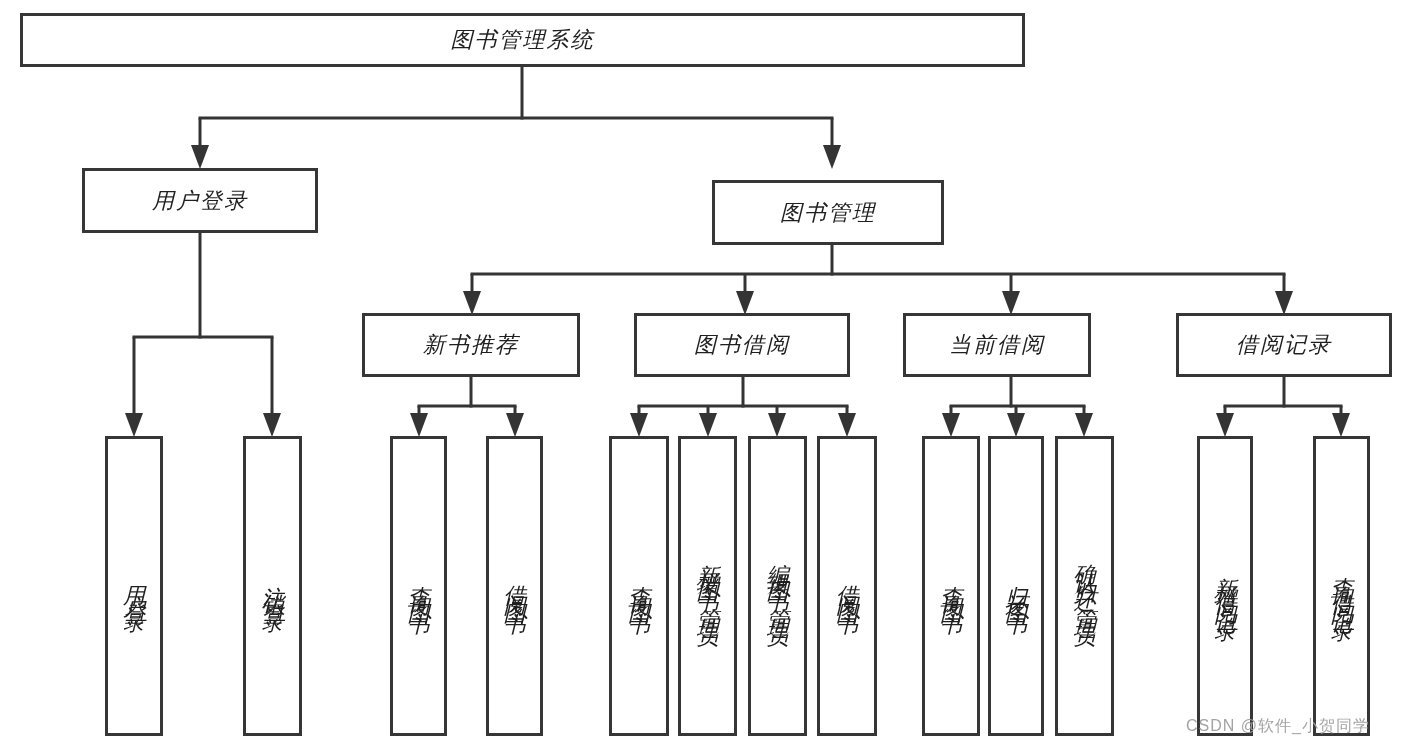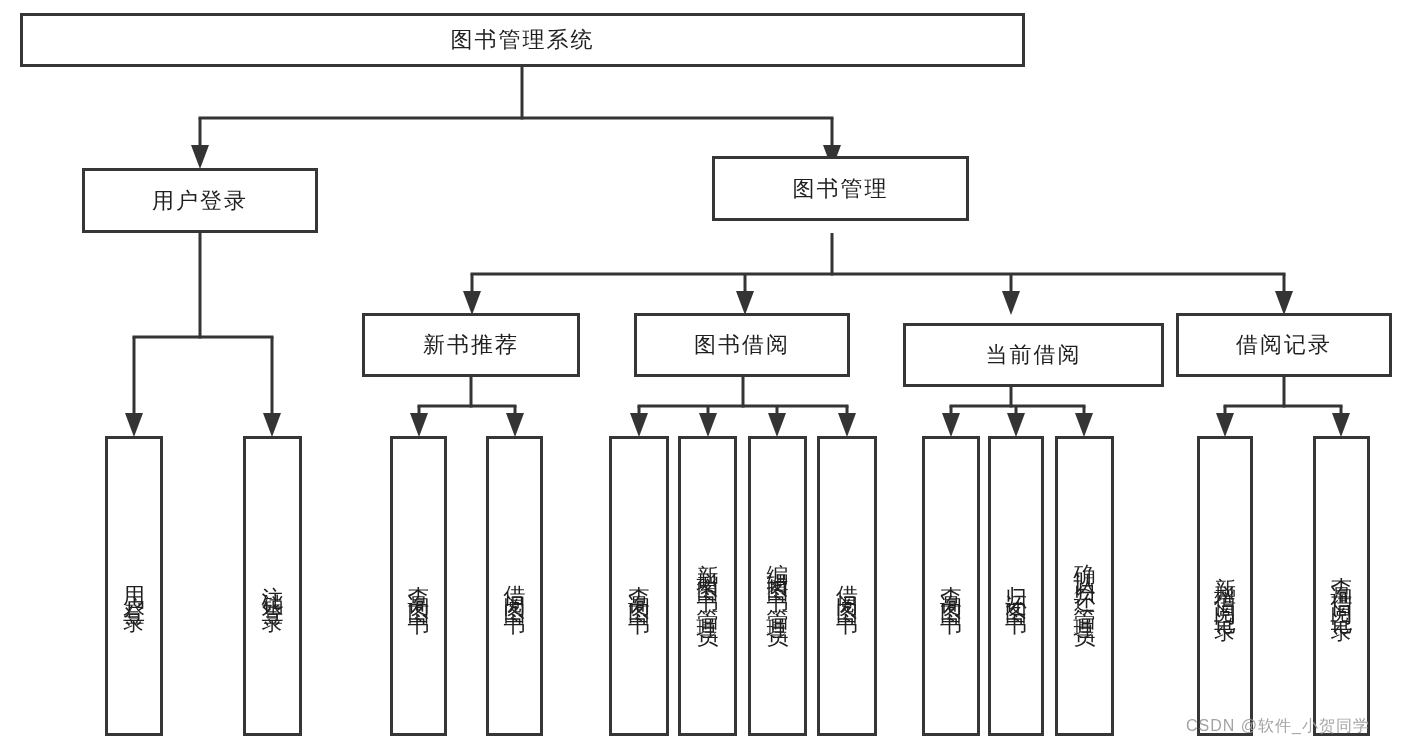--- a/index.html
+++ b/index.html
@@ -21,20 +21,21 @@
   .wires polygon { fill: #343434; }
   .node {
     position: absolute;
     box-sizing: border-box;
     background: #ffffff;
     border: 3px solid #363636;
     color: #1f1f1f;
     display: flex;
     align-items: center;
     justify-content: center;
+    font-style: italic;
   }
   .h-node {
     font-size: 22px;
     letter-spacing: 2px;
     white-space: nowrap;
   }
   .v-node {
     writing-mode: vertical-rl;
     text-orientation: mixed;
     font-size: 22px;
@@ -129,25 +130,25 @@
       <line x1="1225" y1="406" x2="1225" y2="416"></line>
       <polygon points="1216,413 1234,413 1225,437"></polygon>
       <line x1="1341" y1="406" x2="1341" y2="416"></line>
       <polygon points="1332,413 1350,413 1341,437"></polygon>
     </g>
   </svg>
 
   <div class="node h-node" style="left:20px;top:13px;width:1005px;height:54px">图书管理系统</div>
 
   <div class="node h-node" style="left:82px;top:168px;width:236px;height:65px">用户登录</div>
-  <div class="node h-node" style="left:712px;top:156px;width:257px;height:65px">图书管理</div>
+  <div class="node h-node" style="left:712px;top:180px;width:232px;height:65px">图书管理</div>
 
   <div class="node h-node" style="left:362px;top:313px;width:218px;height:64px">新书推荐</div>
   <div class="node h-node" style="left:634px;top:313px;width:216px;height:64px">图书借阅</div>
-  <div class="node h-node" style="left:903px;top:323px;width:261px;height:64px">当前借阅</div>
+  <div class="node h-node" style="left:903px;top:313px;width:188px;height:64px">当前借阅</div>
   <div class="node h-node" style="left:1176px;top:313px;width:216px;height:64px">借阅记录</div>
 
   <div class="node v-node" style="left:105px;top:436px;width:58px;height:300px">用户登录</div>
   <div class="node v-node" style="left:243px;top:436px;width:59px;height:300px">注销登录</div>
 
   <div class="node v-node" style="left:390px;top:436px;width:57px;height:300px">查询图书</div>
   <div class="node v-node" style="left:486px;top:436px;width:57px;height:300px">借阅图书</div>
 
   <div class="node v-node" style="left:609px;top:436px;width:60px;height:300px">查询图书</div>
   <div class="node v-node" style="left:678px;top:436px;width:59px;height:300px">新增图书（管理员）</div>

